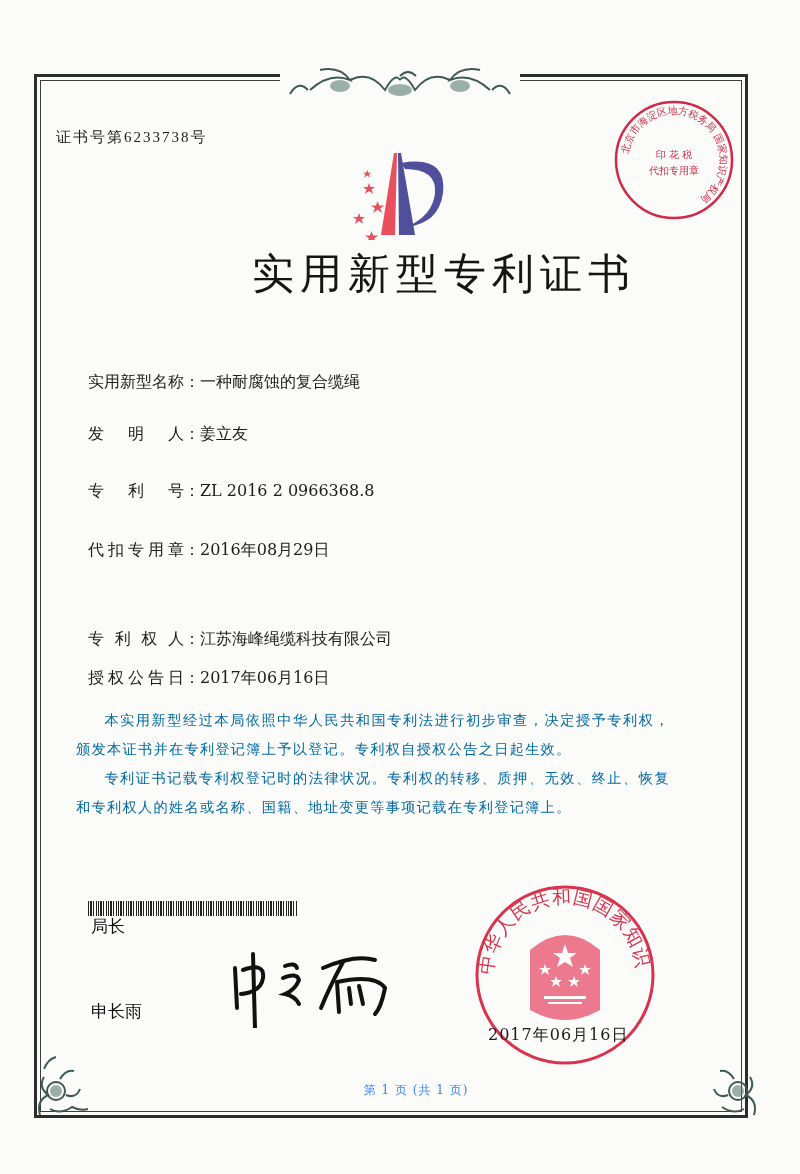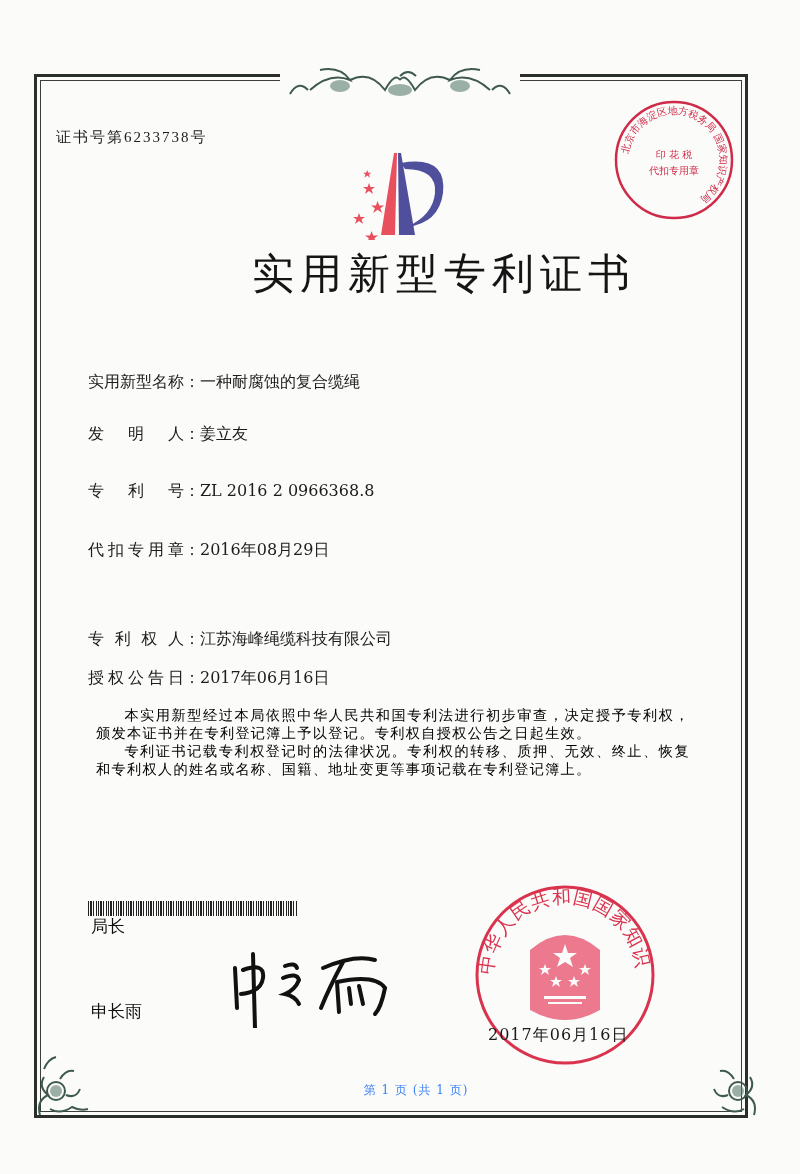--- a/index.html
+++ b/index.html
@@ -46,23 +46,23 @@
     .field .lbl { letter-spacing: 0; }
     .f1 { top: 372px; }
     .f2 { top: 424px; }
     .f3 { top: 481px; }
     .f4 { top: 540px; }
     .f5 { top: 598px; margin-top: 31px; }
     .f6 { top: 656px; margin-top: 12px; }
     .lbl-spread { display: inline-block; width: 96px; text-align: justify; text-align-last: justify; }
 
     .body-text {
-      position: absolute; left: 96px; width: 594px; top: 706px;
+      position: absolute; left: 76px; width: 594px; top: 706px;
       font-family: "DejaVu Sans", "Liberation Sans", sans-serif;
-      font-size: 14.2px; line-height: 18px; color: #000000;
+      font-size: 14.2px; line-height: 29px; color: #0369a1;
     }
     .body-text p { margin: 0; text-indent: 2em; text-align: justify; letter-spacing: 1.3px; }
 
     .barcode {
       position: absolute; left: 88px; top: 901px; width: 210px; height: 15px;
       background: repeating-linear-gradient(90deg,
         #222 0 1px, transparent 1px 2px, #222 2px 4px, transparent 4px 5px,
         #222 5px 6px, transparent 6px 8px, #222 8px 9px, transparent 9px 10px);
     }
     .director-title, .director-name {

